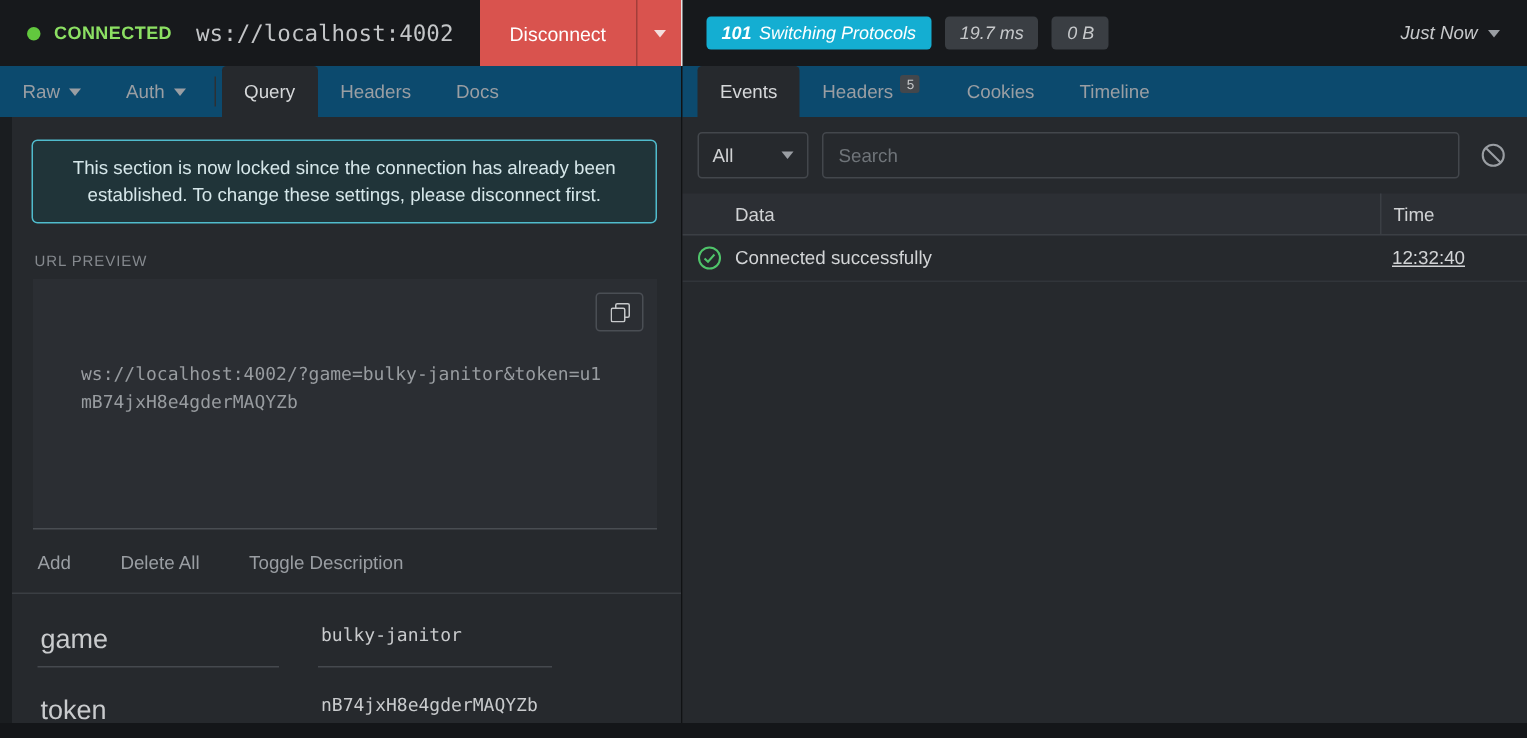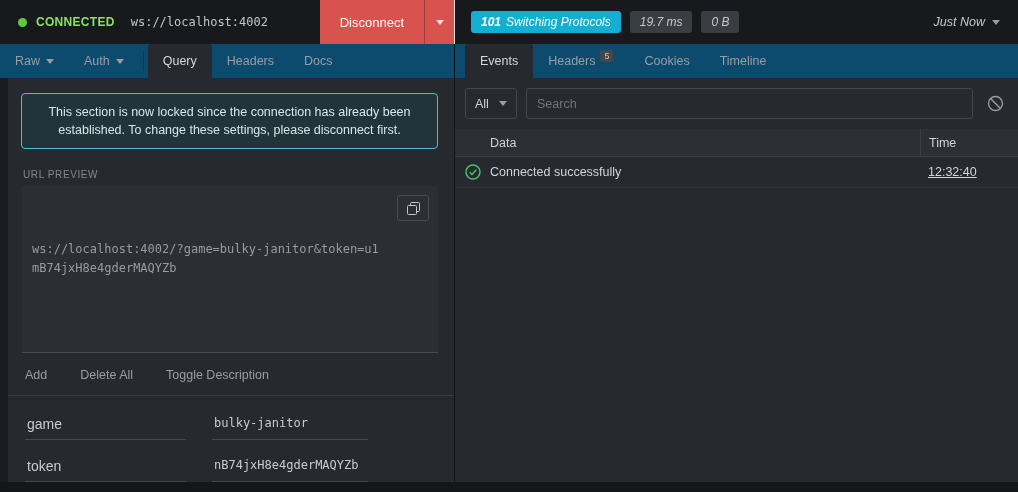--- a/index.html
+++ b/index.html
@@ -3,28 +3,28 @@
 <meta charset="utf-8">
 <style>
   * { margin: 0; padding: 0; box-sizing: border-box; }
   html, body { width: 1018px; height: 492px; overflow: hidden; }
   body {
     font-family: "Liberation Sans", sans-serif;
     background: #1a1d20;
     color: #d3d5d7;
     font-size: 12.5px;
   }
-  .mono { font-family: "DejaVu Sans Mono", monospace; }
+  .mono { font-family: "DejaVu Sans Mono", monospace; margin-left: 22px; }
 
   
   .topbar { height: 44px; display: flex; background: #17191c; }
   .topbar-left { width: 455px; position: relative; display: flex; align-items: center; border-right: 1px solid #e5e5e5; }
   .status-dot { width: 9px; height: 9px; border-radius: 50%; background: #62c83e; margin-left: 18px; flex: none; }
   .status-text { color: #8ce063; font-size: 12px; font-weight: bold; letter-spacing: .3px; margin-left: 9px; }
-  .conn-url { color: #c3c5c7; font-size: 12px; margin-left: 16px; }
+  .conn-url { color: #c3c5c7; font-size: 15px; margin-left: 16px; }
   .disconnect { position: absolute; right: 0; top: 0; bottom: 0; display: flex; cursor: pointer; justify-content: flex-end; }
   .disconnect-main { background: #d9534e; color: #fff; font-size: 13px; display: flex; align-items: center; padding: 0 20px; }
   .disconnect-caret { background: #d9534e; border-left: 1px solid rgba(0,0,0,.25); width: 30px; display: flex; align-items: center; justify-content: center; }
   .caret-down { width: 0; height: 0; border-left: 4px solid transparent; border-right: 4px solid transparent; border-top: 5px solid #f4dedd; }
   .caret-down.gray { border-top-color: #9a9ea3; }
   .topbar-right { flex: 1; display: flex; align-items: center; padding: 0 16px; gap: 9px; font-style: italic; }
   .badge { border-radius: 3px; padding: 4px 10px; font-size: 12px; background: #3a3e43; color: #c6c8ca; white-space: nowrap; }
   .badge.status { background: #14aed2; color: #ffffff; }
   .badge.status b { font-weight: bold; margin-right: 5px; }
   .topbar-spacer { flex: 1; }
@@ -49,27 +49,27 @@
   .notice { margin: 15px 16px 0 13px; border: 1px solid #50bccd; background: #203439; border-radius: 4px; padding: 9px 26px; color: #d6e7ea; font-size: 12.5px; line-height: 1.45; text-align: center; }
   .url-preview-label { margin: 20px 16px 6px 15px; color: #85898e; font-size: 10px; font-weight: normal; letter-spacing: .6px; }
   .url-preview-box { margin: 0 16px 0 14px; height: 167px; background: #2b2e33; border-bottom: 1px solid #494d52; position: relative; }
   .copy-btn { position: absolute; top: 9px; right: 9px; width: 32px; height: 26px; border: 1px solid #4a4e54; border-radius: 3px; background: transparent; display: flex; align-items: center; justify-content: center; cursor: pointer; }
   .url-preview-text { position: absolute; top: 54px; left: 10px; max-width: 352px; color: #989ca0; font-size: 12px; line-height: 1.55; word-break: break-all; }
   .actions-row { display: flex; gap: 33px; margin: 15px 0 0 17px; align-items: center; }
   .action-btn { background: none; border: none; color: #9a9ea3; font-size: 12.5px; font-family: "Liberation Sans", sans-serif; cursor: pointer; padding: 0; }
   .left-divider { border-top: 1px solid #3a3e43; margin-top: 13px; }
   .params { padding: 14px 0 0 17px; }
   .param-row { display: flex; margin-bottom: 12px; }
-  .kv-field { border-bottom: 1px solid #45494e; padding: 6px 2px 7px 2px; font-size: 14px; color: #c9cbcd; cursor: text; }
+  .kv-field { border-bottom: 1px solid #45494e; padding: 6px 2px 7px 2px; font-size: 18px; color: #c9cbcd; cursor: text; }
   .kv-key { width: 161px; margin-right: 26px; }
   .kv-val { width: 156px; font-family: "DejaVu Sans Mono", monospace; font-size: 12px; }
 
   
   .filter-row { display: flex; align-items: center; padding: 10px 12px 10px 10px; gap: 9px; }
-  .select { width: 52px; height: 31px; border: 1px solid #43474c; border-radius: 3px; display: flex; align-items: center; justify-content: space-between; padding: 0 9px; color: #d0d2d4; cursor: pointer; flex: none; }
+  .select { width: 74px; height: 31px; border: 1px solid #43474c; border-radius: 3px; display: flex; align-items: center; justify-content: space-between; padding: 0 9px; color: #d0d2d4; cursor: pointer; flex: none; }
   .search-input { flex: 1; height: 31px; border: 1px solid #43474c; border-radius: 3px; background: transparent; color: #d0d2d4; padding: 0 10px; font-size: 12.5px; font-family: "Liberation Sans", sans-serif; outline: none; }
   .search-input::placeholder { color: #6f7479; }
   .clear-btn { background: none; border: none; padding: 2px; margin-left: 3px; cursor: pointer; display: flex; }
   .events-header { display: flex; height: 28px; background: #2c2f34; border-bottom: 1px solid #3b3f44; align-items: center; color: #d0d2d4; }
   .col-data { flex: 1; padding-left: 35px; }
   .col-time { width: 98px; border-left: 1px solid #3b3f44; padding-left: 8px; align-self: stretch; display: flex; align-items: center; }
   .event-row { display: flex; height: 31px; align-items: center; border-bottom: 1px solid #31353a; cursor: pointer; }
   .event-row .icon-cell { width: 35px; display: flex; justify-content: center; }
   .event-row .data-cell { flex: 1; color: #d2d4d6; }
   .event-row .time-cell { width: 98px; padding-left: 8px; color: #d2d4d6; text-decoration: underline; }

